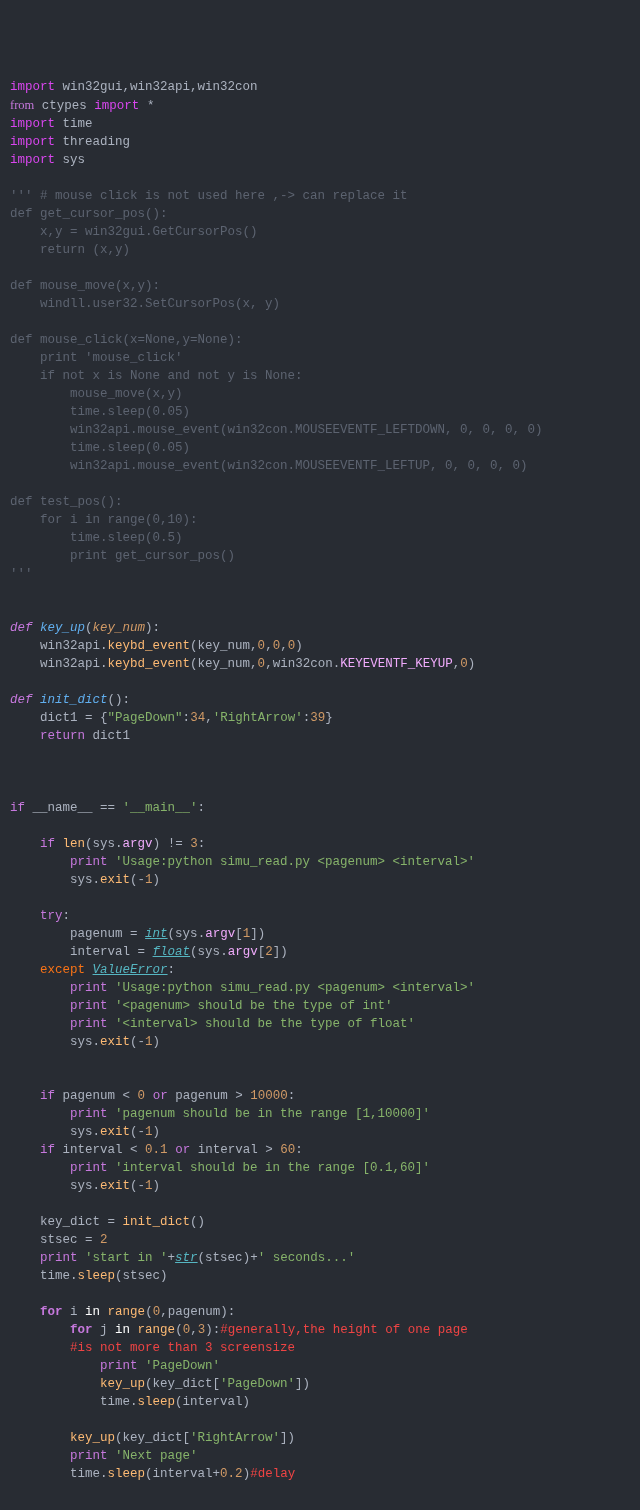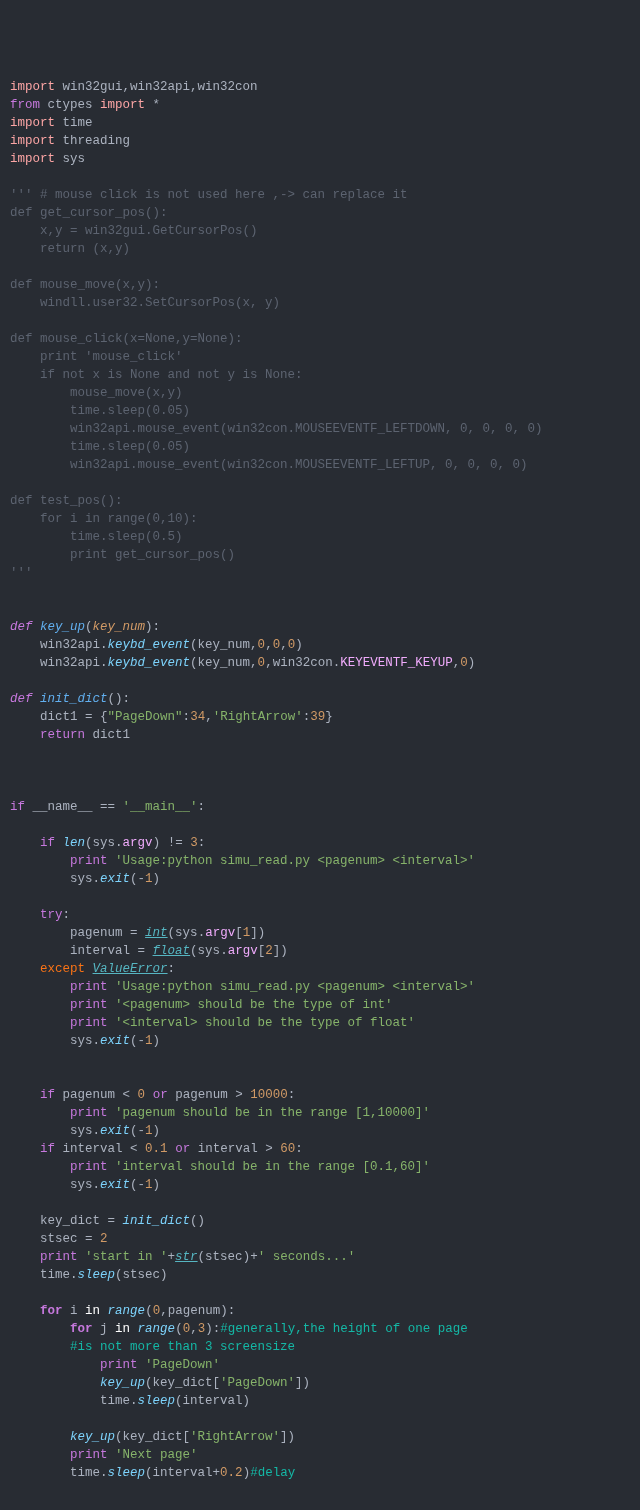--- a/index.html
+++ b/index.html
@@ -7,42 +7,42 @@
   background: #282c33;
   font-family: Consolas, "Courier New", monospace;
   font-size: 12.5px;
   line-height: 1.44;
   padding: 6px 10px;
   width: 640px;
   white-space: pre;
   color: #abb2bf;
 }
 .line { display: block; }
-.k-import { color: #fca5a5; }
-.k-from { color: #c678dd; }
+.k-import { color: #d946ef; }
+.k-from { color: #c678dd; font-family: Liberation Serif, serif; }
 .k-def { color: #c678dd; font-style: italic; }
 .k-return { color: #c678dd; }
 .k-if { color: #c678dd; }
 .k-for { color: #c678dd; font-weight: bold; }
 .k-in { color: #ffffff; }
 .k-try { color: #c678dd; }
 .k-except { color: #f97316; }
 .k-or { color: #c678dd; }
 .mod { color: #abb2bf; }
 .star { color: #abb2bf; }
 .fn { color: #61afef; font-style: italic; }
 .param { color: #d19a66; font-style: italic; }
-.call { color: #7dd3fc; font-style: italic; }
+.call { color: #fdba74; }
 .attr { color: #f0abfc; }
 .str { color: #86b36a; }
 .num { color: #d19a66; }
 .op { color: #abb2bf; }
 .var { color: #abb2bf; }
 .builtin { color: #56b6c2; font-style: italic; text-decoration: underline; }
-.comment { color: #14b8a6; margin-top: 44px; }
+.comment { color: #ef4444; margin-top: 44px; }
 .dim { color: #5c6370; text-align: center; }
 .eq { color: #abb2bf; }
 .punc { color: #abb2bf; }
 </style>
 </head>
 <body>
 
 
 
 <div id="editor"><span class="line"><span class="k-import">import</span> <span class="mod">win32gui,win32api,win32con</span></span><span class="line"><span class="k-from">from</span> <span class="mod">ctypes</span> <span class="k-import">import</span> <span class="star">*</span></span><span class="line"><span class="k-import">import</span> <span class="mod">time</span></span><span class="line"><span class="k-import">import</span> <span class="mod">threading</span></span><span class="line"><span class="k-import">import</span> <span class="mod">sys</span></span><span class="line">&nbsp;</span><span class="line"><span class="dim">''' # mouse click is not used here ,-&gt; can replace it</span></span><span class="line"><span class="dim">def get_cursor_pos():</span></span><span class="line"><span class="dim">    x,y = win32gui.GetCursorPos()</span></span><span class="line"><span class="dim">    return (x,y)</span></span><span class="line">&nbsp;</span><span class="line"><span class="dim">def mouse_move(x,y):</span></span><span class="line"><span class="dim">    windll.user32.SetCursorPos(x, y)</span></span><span class="line">&nbsp;</span><span class="line"><span class="dim">def mouse_click(x=None,y=None):</span></span><span class="line"><span class="dim">    print 'mouse_click'</span></span><span class="line"><span class="dim">    if not x is None and not y is None:</span></span><span class="line"><span class="dim">        mouse_move(x,y)</span></span><span class="line"><span class="dim">        time.sleep(0.05)</span></span><span class="line"><span class="dim">        win32api.mouse_event(win32con.MOUSEEVENTF_LEFTDOWN, 0, 0, 0, 0)</span></span><span class="line"><span class="dim">        time.sleep(0.05)</span></span><span class="line"><span class="dim">        win32api.mouse_event(win32con.MOUSEEVENTF_LEFTUP, 0, 0, 0, 0)</span></span><span class="line">&nbsp;</span><span class="line"><span class="dim">def test_pos():</span></span><span class="line"><span class="dim">    for i in range(0,10):</span></span><span class="line"><span class="dim">        time.sleep(0.5)</span></span><span class="line"><span class="dim">        print get_cursor_pos()</span></span><span class="line"><span class="dim">'''</span></span><span class="line">&nbsp;</span><span class="line">&nbsp;</span><span class="line"><span class="k-def">def</span> <span class="fn">key_up</span><span class="punc">(</span><span class="param">key_num</span><span class="punc">):</span></span><span class="line">    <span class="var">win32api</span><span class="punc">.</span><span class="call">keybd_event</span><span class="punc">(</span><span class="var">key_num</span><span class="punc">,</span><span class="num">0</span><span class="punc">,</span><span class="num">0</span><span class="punc">,</span><span class="num">0</span><span class="punc">)</span></span><span class="line">    <span class="var">win32api</span><span class="punc">.</span><span class="call">keybd_event</span><span class="punc">(</span><span class="var">key_num</span><span class="punc">,</span><span class="num">0</span><span class="punc">,</span><span class="var">win32con</span><span class="punc">.</span><span class="attr">KEYEVENTF_KEYUP</span><span class="punc">,</span><span class="num">0</span><span class="punc">)</span></span><span class="line">&nbsp;</span><span class="line"><span class="k-def">def</span> <span class="fn">init_dict</span><span class="punc">():</span></span><span class="line">    <span class="var">dict1</span> <span class="eq">=</span> <span class="punc">{</span><span class="str">"PageDown"</span><span class="punc">:</span><span class="num">34</span><span class="punc">,</span><span class="str">'RightArrow'</span><span class="punc">:</span><span class="num">39</span><span class="punc">}</span></span><span class="line">    <span class="k-return">return</span> <span class="var">dict1</span></span><span class="line">&nbsp;</span><span class="line">&nbsp;</span><span class="line">&nbsp;</span><span class="line"><span class="k-if">if</span> <span class="var">__name__</span> <span class="op">==</span> <span class="str">'__main__'</span><span class="punc">:</span></span><span class="line">&nbsp;</span><span class="line">    <span class="k-if">if</span> <span class="call">len</span><span class="punc">(</span><span class="var">sys</span><span class="punc">.</span><span class="attr">argv</span><span class="punc">)</span> <span class="op">!=</span> <span class="num">3</span><span class="punc">:</span></span><span class="line">        <span class="k-if">print</span> <span class="str">'Usage:python simu_read.py &lt;pagenum&gt; &lt;interval&gt;'</span></span><span class="line">        <span class="var">sys</span><span class="punc">.</span><span class="call">exit</span><span class="punc">(</span><span class="op">-</span><span class="num">1</span><span class="punc">)</span></span><span class="line">&nbsp;</span><span class="line">    <span class="k-try">try</span><span class="punc">:</span></span><span class="line">        <span class="var">pagenum</span> <span class="eq">=</span> <span class="builtin">int</span><span class="punc">(</span><span class="var">sys</span><span class="punc">.</span><span class="attr">argv</span><span class="punc">[</span><span class="num">1</span><span class="punc">])</span></span><span class="line">        <span class="var">interval</span> <span class="eq">=</span> <span class="builtin">float</span><span class="punc">(</span><span class="var">sys</span><span class="punc">.</span><span class="attr">argv</span><span class="punc">[</span><span class="num">2</span><span class="punc">])</span></span><span class="line">    <span class="k-except">except</span> <span class="builtin">ValueError</span><span class="punc">:</span></span><span class="line">        <span class="k-if">print</span> <span class="str">'Usage:python simu_read.py &lt;pagenum&gt; &lt;interval&gt;'</span></span><span class="line">        <span class="k-if">print</span> <span class="str">'&lt;pagenum&gt; should be the type of int'</span></span><span class="line">        <span class="k-if">print</span> <span class="str">'&lt;interval&gt; should be the type of float'</span></span><span class="line">        <span class="var">sys</span><span class="punc">.</span><span class="call">exit</span><span class="punc">(</span><span class="op">-</span><span class="num">1</span><span class="punc">)</span></span><span class="line">&nbsp;</span><span class="line">&nbsp;</span><span class="line">    <span class="k-if">if</span> <span class="var">pagenum</span> <span class="op">&lt;</span> <span class="num">0</span> <span class="k-or">or</span> <span class="var">pagenum</span> <span class="op">&gt;</span> <span class="num">10000</span><span class="punc">:</span></span><span class="line">        <span class="k-if">print</span> <span class="str">'pagenum should be in the range [1,10000]'</span></span><span class="line">        <span class="var">sys</span><span class="punc">.</span><span class="call">exit</span><span class="punc">(</span><span class="op">-</span><span class="num">1</span><span class="punc">)</span></span><span class="line">    <span class="k-if">if</span> <span class="var">interval</span> <span class="op">&lt;</span> <span class="num">0.1</span> <span class="k-or">or</span> <span class="var">interval</span> <span class="op">&gt;</span> <span class="num">60</span><span class="punc">:</span></span><span class="line">        <span class="k-if">print</span> <span class="str">'interval should be in the range [0.1,60]'</span></span><span class="line">        <span class="var">sys</span><span class="punc">.</span><span class="call">exit</span><span class="punc">(</span><span class="op">-</span><span class="num">1</span><span class="punc">)</span></span><span class="line">&nbsp;</span><span class="line">    <span class="var">key_dict</span> <span class="eq">=</span> <span class="call">init_dict</span><span class="punc">()</span></span><span class="line">    <span class="var">stsec</span> <span class="eq">=</span> <span class="num">2</span></span><span class="line">    <span class="k-if">print</span> <span class="str">'start in '</span><span class="op">+</span><span class="builtin">str</span><span class="punc">(</span><span class="var">stsec</span><span class="punc">)</span><span class="op">+</span><span class="str">' seconds...'</span></span><span class="line">    <span class="var">time</span><span class="punc">.</span><span class="call">sleep</span><span class="punc">(</span><span class="var">stsec</span><span class="punc">)</span></span><span class="line">&nbsp;</span><span class="line">    <span class="k-for">for</span> <span class="var">i</span> <span class="k-in">in</span> <span class="call">range</span><span class="punc">(</span><span class="num">0</span><span class="punc">,</span><span class="var">pagenum</span><span class="punc">):</span></span><span class="line">        <span class="k-for">for</span> <span class="var">j</span> <span class="k-in">in</span> <span class="call">range</span><span class="punc">(</span><span class="num">0</span><span class="punc">,</span><span class="num">3</span><span class="punc">):</span><span class="comment">#generally,the height of one page</span></span><span class="line">        <span class="comment">#is not more than 3 screensize</span></span><span class="line">            <span class="k-if">print</span> <span class="str">'PageDown'</span></span><span class="line">            <span class="call">key_up</span><span class="punc">(</span><span class="var">key_dict</span><span class="punc">[</span><span class="str">'PageDown'</span><span class="punc">])</span></span><span class="line">            <span class="var">time</span><span class="punc">.</span><span class="call">sleep</span><span class="punc">(</span><span class="var">interval</span><span class="punc">)</span></span><span class="line">&nbsp;</span><span class="line">        <span class="call">key_up</span><span class="punc">(</span><span class="var">key_dict</span><span class="punc">[</span><span class="str">'RightArrow'</span><span class="punc">])</span></span><span class="line">        <span class="k-if">print</span> <span class="str">'Next page'</span></span><span class="line">        <span class="var">time</span><span class="punc">.</span><span class="call">sleep</span><span class="punc">(</span><span class="var">interval</span><span class="op">+</span><span class="num">0.2</span><span class="punc">)</span><span class="comment">#delay</span></span></div>

